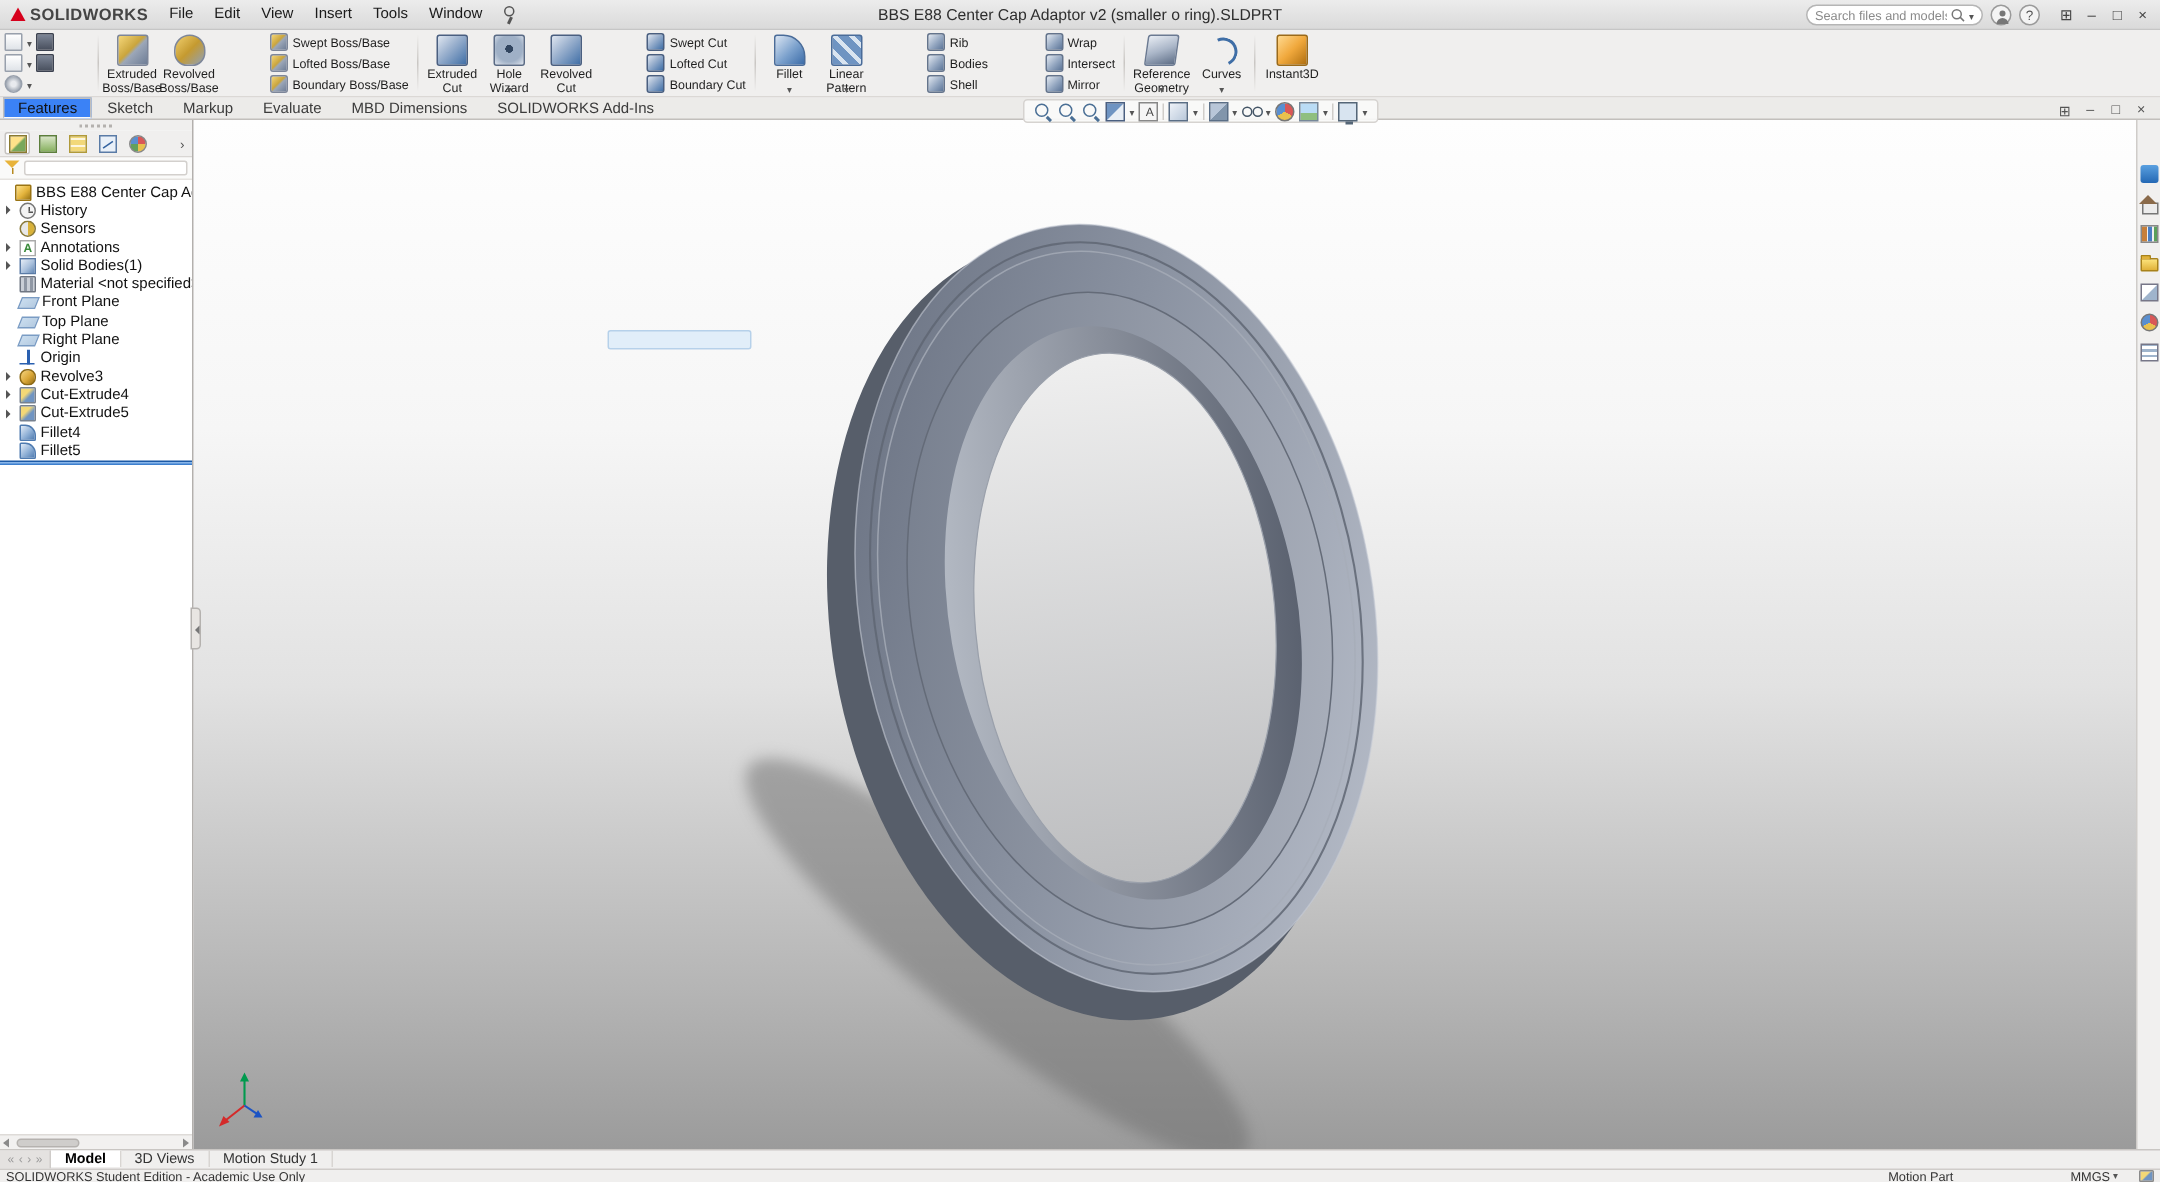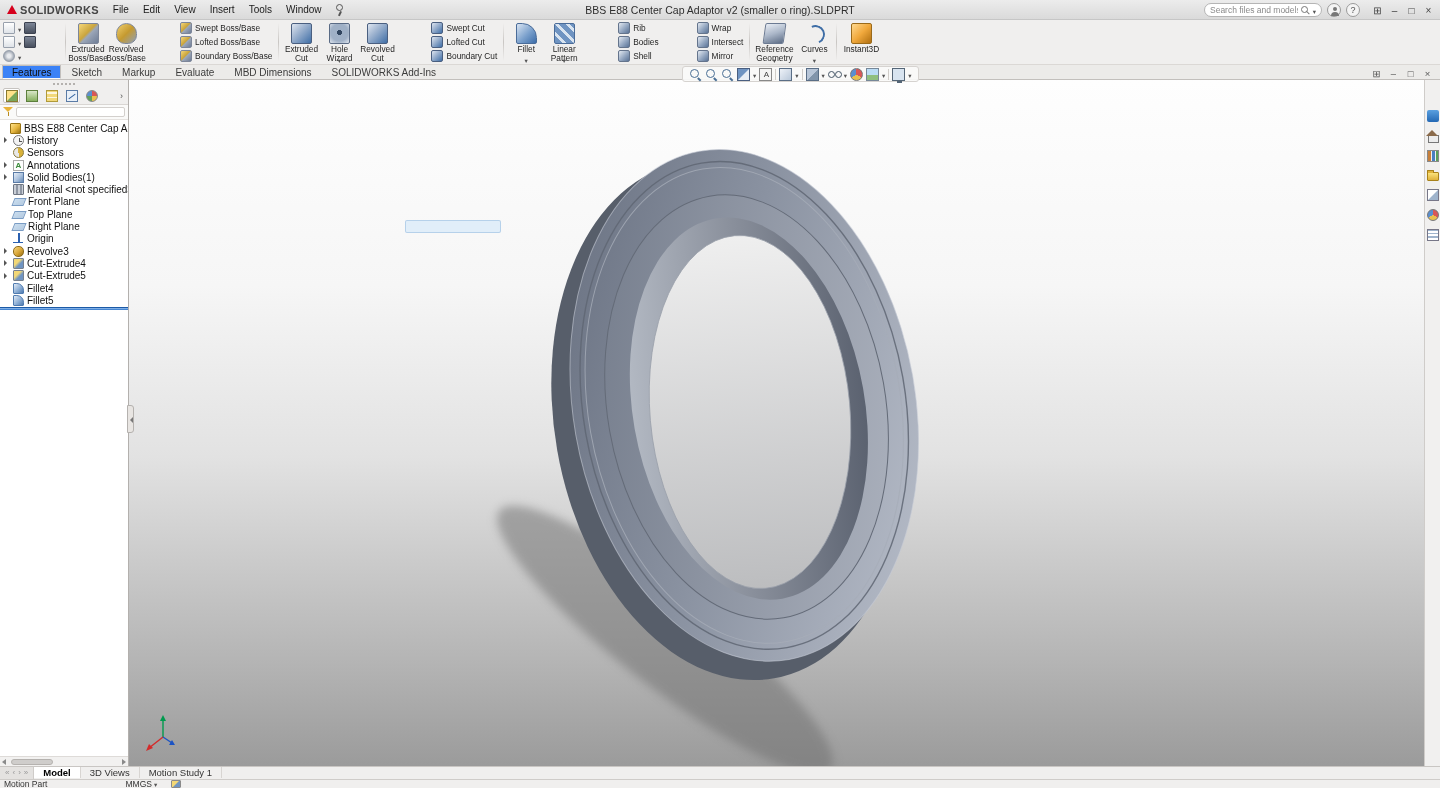--- a/index.html
+++ b/index.html
@@ -571,18 +571,19 @@
   </span>
   <div class="bt-list">
 
   <span class="btab active">Model</span>
       <span class="btab">3D Views</span>
       <span class="btab">Motion Study 1</span>
     </div>
 </div>
 
 <footer class="statusbar">
+  <span class="sb-left">SOLIDWORKS Student Edition - Academic Use Only</span>
   <span class="sb-mode">Motion Part</span>
   <span class="sb-units">MMGS</span>
   <span class="caret"></span>
   <span class="sb-gap"></span>
   <span class="sb-tag"></span>
 </footer>
 
 </body></html>

